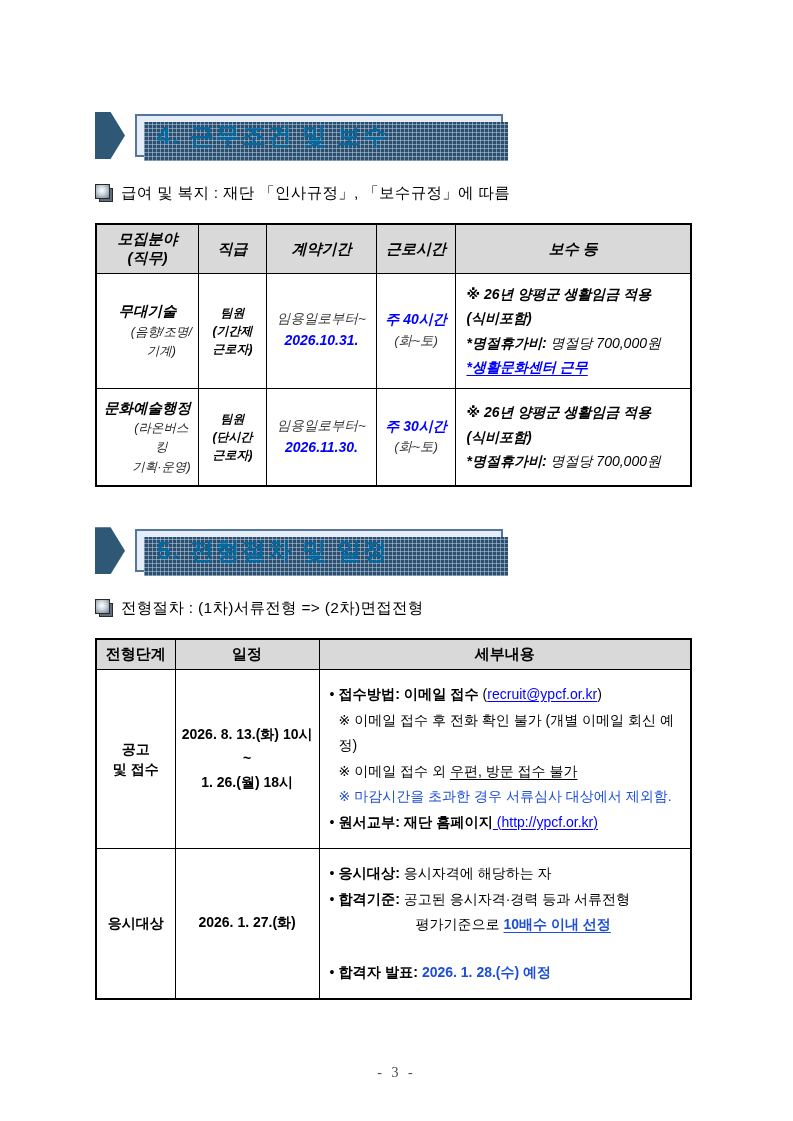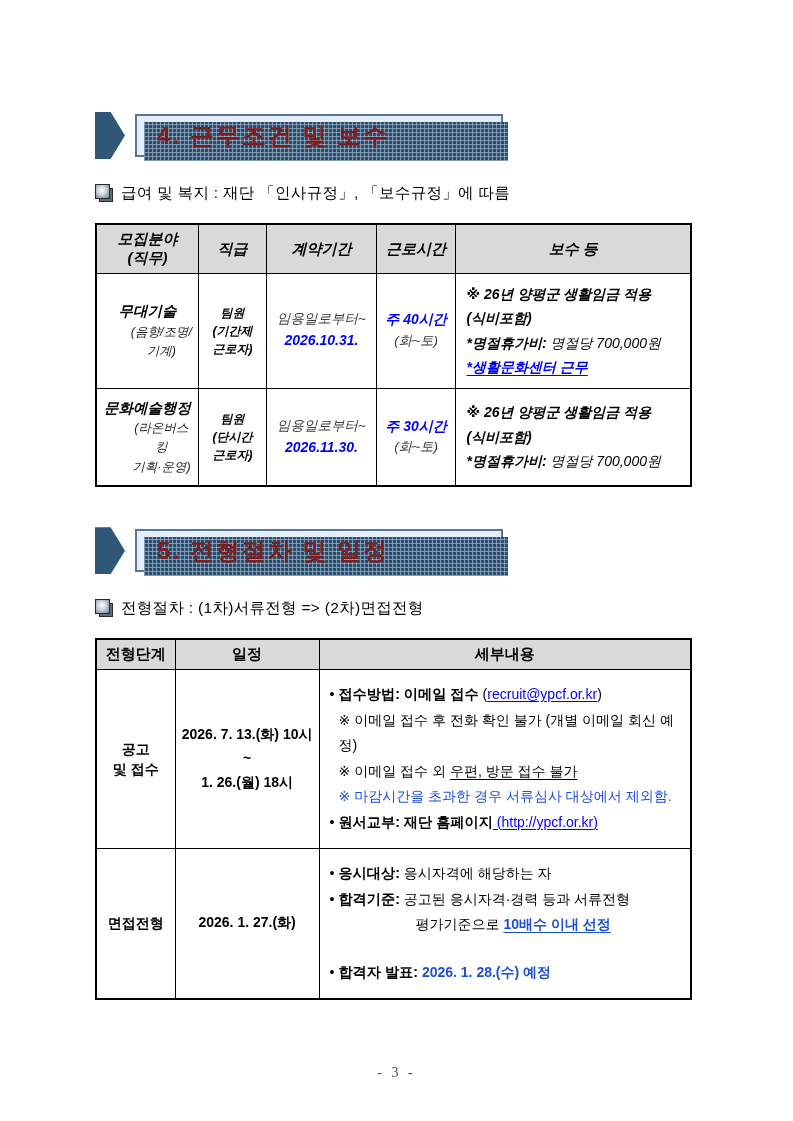--- a/index.html
+++ b/index.html
@@ -25,21 +25,21 @@
     display:flex; align-items:center; padding-left:20px;
   }
   .hdr-box::after {
     content:""; position:absolute; z-index:-1;
     top:6px; left:7px; width:100%; height:100%;
     background-color:#2B4E6E;
     background-image:
       repeating-linear-gradient(0deg, rgba(185,205,224,.55) 0 1px, transparent 1px 4px),
       repeating-linear-gradient(90deg, rgba(185,205,224,.55) 0 1px, transparent 1px 4px);
   }
-  .hdr-title { font-size:24px; font-weight:bold; color:#7f1d1d; letter-spacing:2px; }
+  .hdr-title { font-size:24px; font-weight:bold; color:#0369a1; letter-spacing:2px; }
 
   
   .sq-icon { position:relative; display:inline-block; width:17px; height:16px; margin-right:9px; flex:0 0 auto; top:1px; }
   .sq-icon::before {
     content:""; position:absolute; left:4px; top:4px; width:12px; height:12px;
     background:#5d6e80; border:1px solid #2a2a2a;
   }
   .sq-icon::after {
     content:""; position:absolute; left:0; top:0; width:13px; height:13px;
     border:1px solid #2a2a2a;
@@ -214,42 +214,42 @@
         <th>세부내용</th>
       </tr>
     </thead>
     <tbody>
       <tr>
         <td class="stage-cell">
           <div>공고</div>
           <div>및 접수</div>
         </td>
         <td class="date-cell">
-          <div>2026. 7. 13.(화) 10시</div>
+          <div>2026. 8. 13.(화) 10시</div>
           <div>~</div>
           <div>1. 26.(월) 18시</div>
         </td>
         <td class="detail-cell">
           <span class="dline">
             <span>•</span>
             <span class="b">접수방법: 이메일 접수</span><span> (</span><a class="link">recruit@ypcf.or.kr</a><span>)</span>
           </span>
           <span class="dline sub-note">※ 이메일 접수 후 전화 확인 불가 (개별 이메일 회신 예정)</span>
           <span class="dline sub-note">
             <span>※ 이메일 접수 외 </span><span class="ul">우편, 방문 접수 불가</span>
           </span>
           <span class="dline sub-note red">※ 마감시간을 초과한 경우 서류심사 대상에서 제외함.</span>
           <span class="dline">
             <span>•</span>
             <span class="b">원서교부: 재단 홈페이지</span><span class="link"> (</span><a class="link">http://ypcf.or.kr</a><span class="link">)</span>
           </span>
         </td>
       </tr>
       <tr>
-        <td class="stage-cell">면접전형</td>
+        <td class="stage-cell">응시대상</td>
         <td class="date-cell">2026. 1. 27.(화)</td>
         <td class="detail-cell">
           <span class="dline">
             <span>•</span>
             <span class="b">응시대상:</span><span> 응시자격에 해당하는 자</span>
           </span>
           <span class="dline">
             <span>•</span>
             <span class="b">합격기준:</span><span> 공고된 응시자격·경력 등과 서류전형</span>
           </span>

